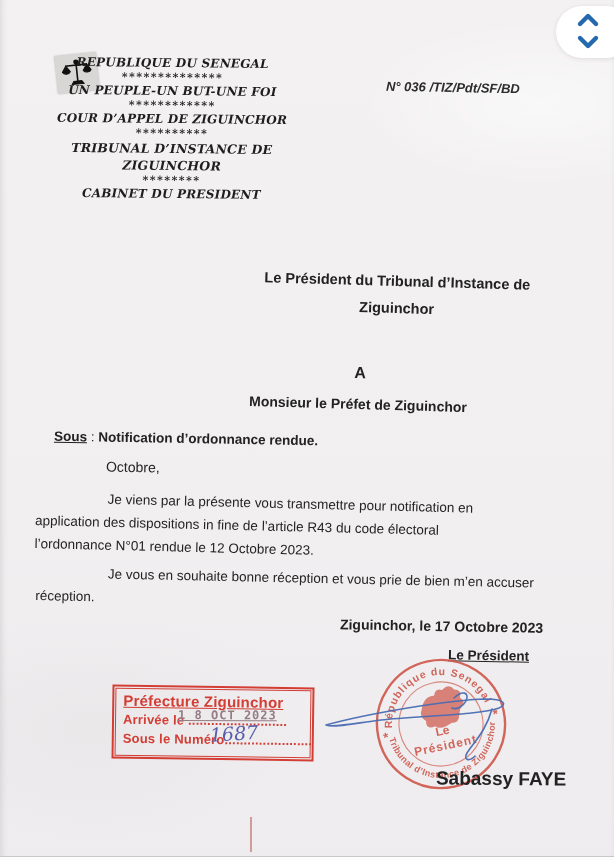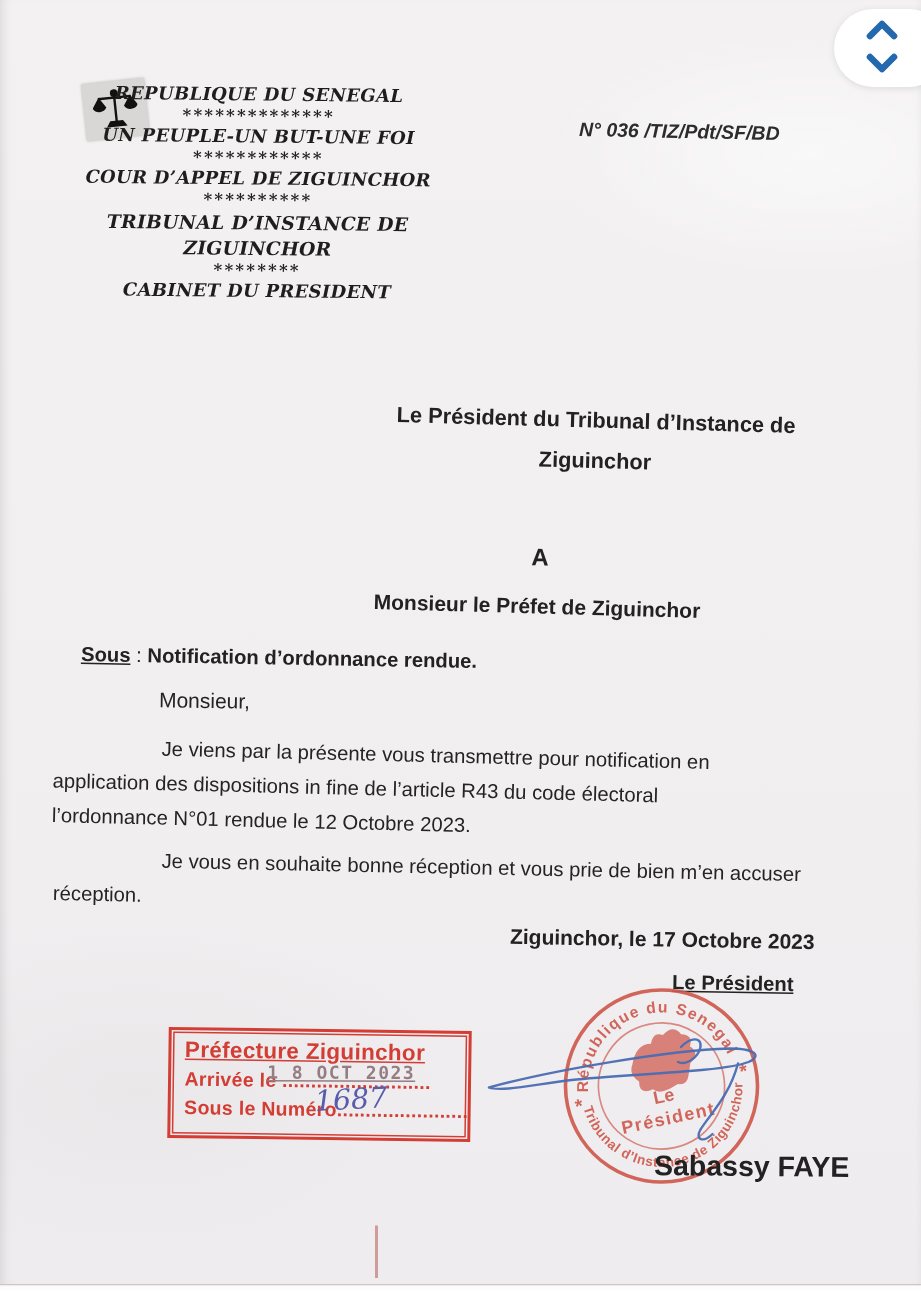--- a/index.html
+++ b/index.html
@@ -1,16 +1,16 @@
 <!DOCTYPE html>
 <html><head>
 <meta charset="utf-8">
 <style>
   html,body{margin:0;padding:0;background:#ffffff;}
-  .screen{position:relative;width:614px;height:860px;overflow:hidden;background:#fef9c3;font-family:"Liberation Sans",sans-serif;}
+  .screen{position:relative;width:614px;height:860px;overflow:hidden;background:#fde047;font-family:"Liberation Sans",sans-serif;}
   .paper{position:absolute;left:0;top:0;width:614px;height:856px;
     background:
       radial-gradient(ellipse 260px 120px at 88% 12%, rgba(255,255,255,.55), rgba(255,255,255,0) 70%),
       radial-gradient(ellipse 300px 160px at 15% 85%, rgba(220,215,218,.25), rgba(255,255,255,0) 70%),
       linear-gradient(180deg,#f3f1f2 0%,#f1eff0 55%,#eeecee 100%);
     border-bottom:1px solid #c9c7c8;
     box-shadow:inset 7px 0 9px -7px rgba(0,0,0,.14), inset -4px 0 6px -5px rgba(0,0,0,.08);}
   .below-paper{position:absolute;left:0;top:857px;width:614px;height:9px;background:#fcfcfc;}
 
   
@@ -105,21 +105,21 @@
     <div>Le Président du Tribunal d’Instance de</div>
     <div>Ziguinchor</div>
   </div>
   <div class="to-label">A</div>
   <div class="recipient">Monsieur le Préfet de Ziguinchor</div>
 
   <div class="subject">
     <span class="subject-label">Sous</span><span> : </span><span class="subject-text">Notification d’ordonnance rendue.</span>
   </div>
 
-  <div class="salutation">Monsieur,</div>
+  <div class="salutation">Octobre,</div>
 
   <div class="para p1">
     <div class="indent">Je viens par la présente vous transmettre pour notification en</div>
     <div>application des dispositions in fine de l’article R43 du code électoral</div>
     <div>l’ordonnance N°01 rendue le 12 Octobre 2023.</div>
   </div>
 
   <div class="para p2">
     <div class="indent">Je vous en souhaite bonne réception et vous prie de bien m’en accuser</div>
     <div>réception.</div>

